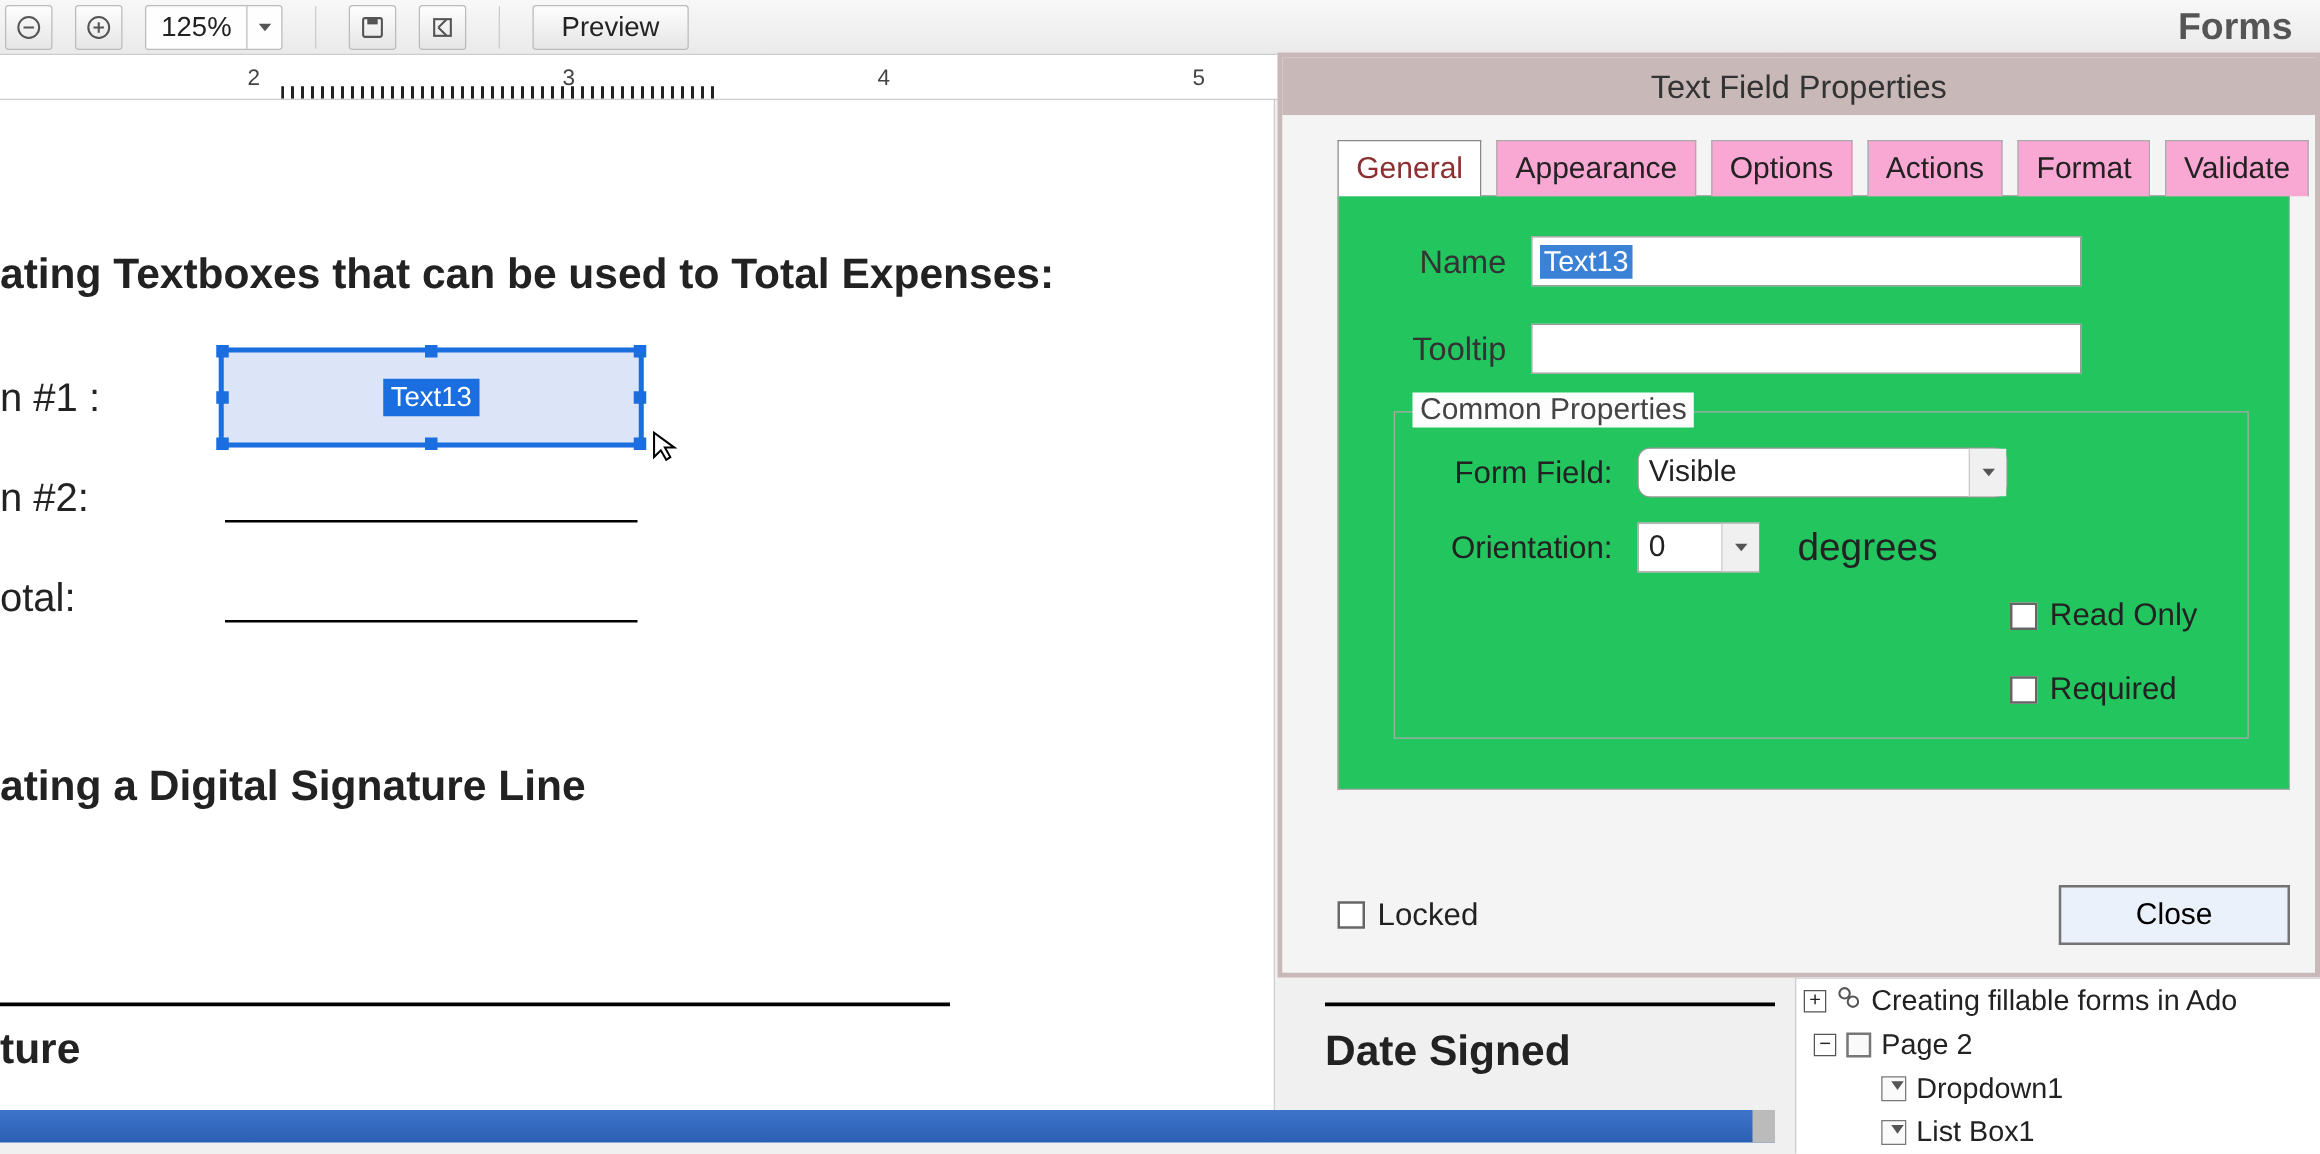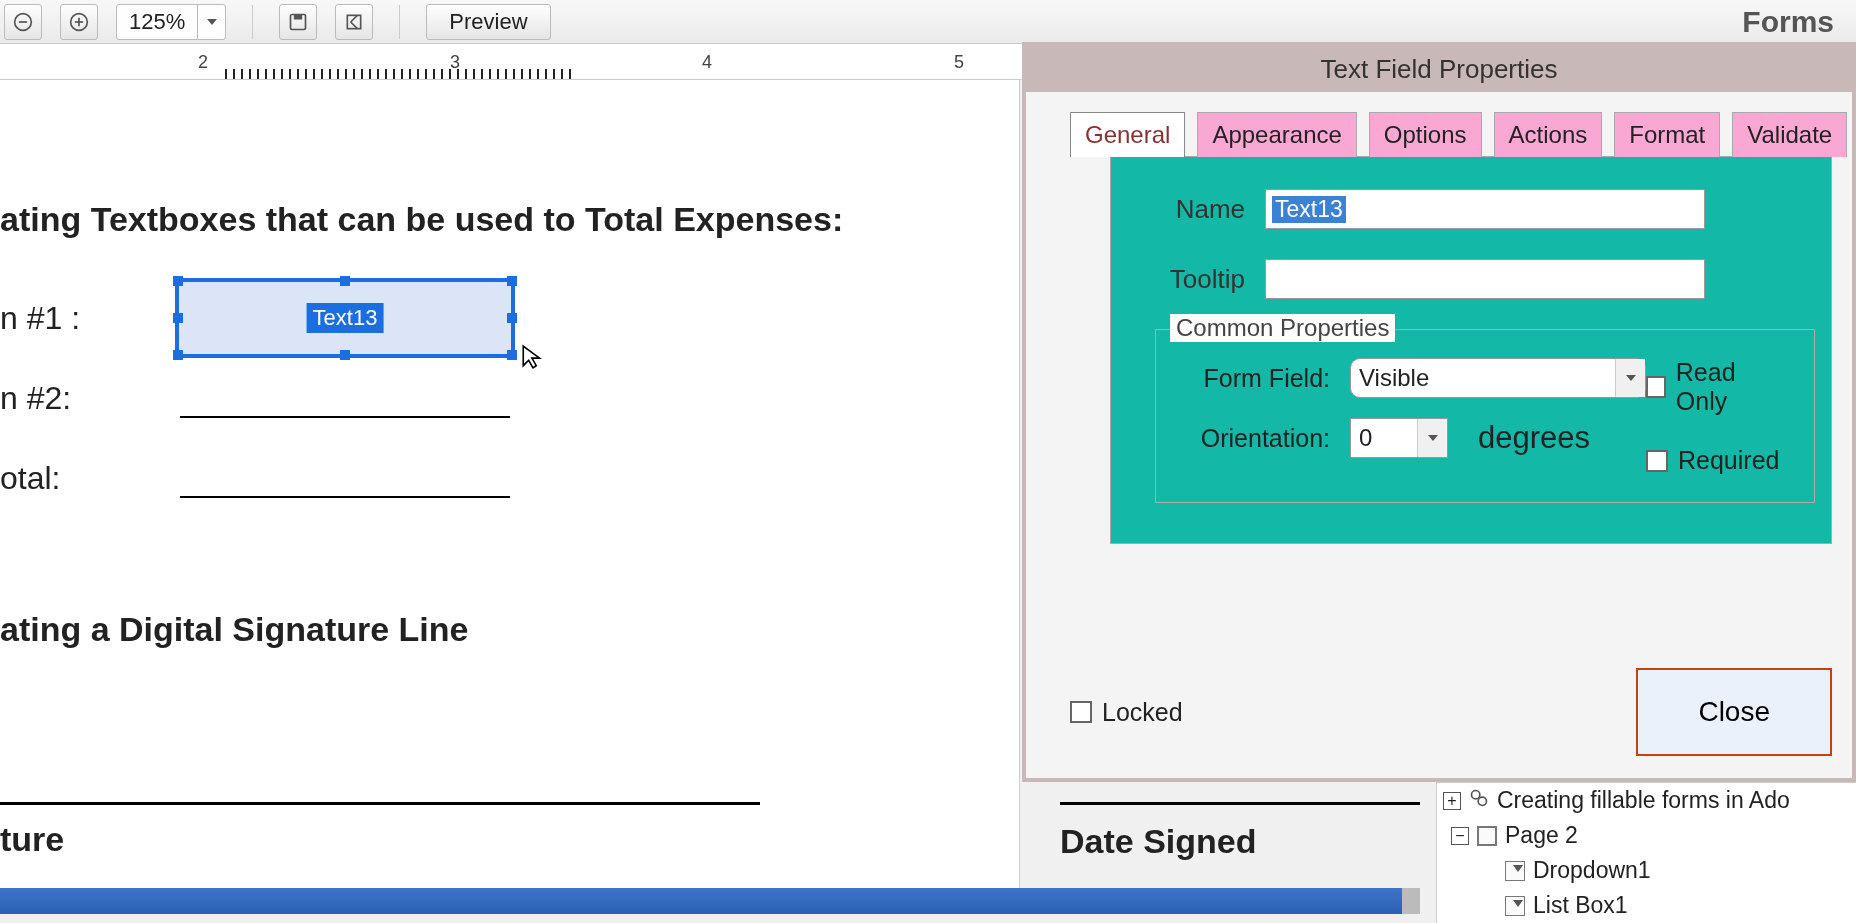--- a/index.html
+++ b/index.html
@@ -37,40 +37,40 @@
   .cursor-arrow { position:absolute; left:520px; top:264px; }
   .cursor-arrow svg { width: 26px; height: 26px; }
   
   
   .dialog { position: absolute; left: 1022px; top: 42px; width: 834px; height: 740px; background: #f6f6f6; border: 4px solid #c8b8b8; }
   .dlg-title { height: 46px; background: #c8b8b8; display: flex; align-items: center; justify-content: center; font-size: 26px; color: #333; }
   .dlg-body { padding: 20px 20px 14px 44px; height: calc(100% - 46px); background:#f4f4f4; position:relative;}
   .tabs { display: flex; gap: 12px; }
   .tab { padding: 8px 14px; font-size: 24px; border: 1px solid #aaa; background: #f9a8d4; border-bottom: none; position: relative; cursor:pointer; }
   .tab.active { background: #fff; color: #8a3030; z-index:2; border-color:#888;}
-  .tab-panel { border: 1px solid #aaa; background:#14b8a6; margin-top:-1px; padding: 32px 16px 40px 44px; min-height:388px;margin-left:40px;}
+  .tab-panel { border: 1px solid #aaa; background:#22c55e; margin-top:-1px; padding: 32px 32px 40px 44px; min-height:388px;}
   .frow { display: flex; align-items: center; gap: 20px; margin-bottom: 30px; }
   .flabel { font-size: 26px; color: #333; text-align: right; }
   .finput { flex: 1; max-width: 440px; height: 40px; border: 1px solid #999; padding: 4px 6px; font-size: 24px; background: #fff;}
   .sel-shown { position:relative; }
   .sel-shown .seltext { position:absolute; left:6px; top:6px; color:#fff; font-size:23px; background:#3b82d6; padding:0 3px; }
   .fieldset { border: 1px solid #aaa; padding: 28px 20px 24px 24px; margin-top: 24px; position:relative;}
   .fieldset-legend { position:absolute; top:-16px; left:14px; background:#fdfdfd; font-size:24px; padding:0 6px; color:#444;}
   .fs-row { display:flex; align-items:center; gap:20px; margin-bottom:20px;}
   .fs-label { font-size:25px; width:150px; text-align:right; }
   .combo { height:40px; border:1px solid #999; background:#fff; display:flex; align-items:center; position:relative; padding:0 8px;}
   .combo .arrow { position:absolute; right:0; top:0; width:30px; height:100%; border-left:1px solid #ccc; display:flex;align-items:center;justify-content:center; background:#f0f0f0;}
   .combo-wide { width: 296px; font-size:24px;border-radius:10px; }
   .combo-narrow { width: 98px; font-size:24px; }
   .units { font-size:31px; margin-left:10px;}
   .chk-col { margin-left:auto; display:flex; flex-direction:column; gap:30px; padding-right:20px;}
   .chk { display:flex; align-items:center; gap:10px; font-size:25px;}
   .chk-box { width:22px; height:22px; border:2px solid #666; background:#fff; }
   .dlg-footer { position:absolute; bottom:22px; left:44px; right:20px; display:flex; align-items:center; }
-  .close-btn { margin-left:auto; padding: 26px 60px; font-size:28px; border:2px solid #c2410c; background:#eaf1fb; cursor:pointer; }
+  .close-btn { margin-left:auto; padding: 8px 60px; font-size:24px; border:2px solid #737373; background:#eaf1fb; cursor:pointer; }
   
   
   .tree-panel { position:absolute; right:0; top:782px; width:420px; height:141px; background:#fff; border-top:1px solid #ccc; border-left:1px solid #ccc; overflow:hidden; }
   .tree-row { display:flex; align-items:center; gap:8px; font-size:23px; padding:4px 6px; }
   .tree-toggle { width:18px; height:18px; border:1px solid #555; display:flex; align-items:center; justify-content:center; font-size:16px; line-height:1; }
   .tree-icon { width:20px; height:20px; border:2px solid #777; background:#fafafa; }
   .tree-indent { display:inline-block; }
   .tree-combo-icon { width:20px; height:20px; border:1px solid #777; background:#fafafa; position:relative;}
   .tree-combo-icon::after { content:""; position:absolute; right:1px; top:3px; width:0; height:0; border-left:5px solid transparent;border-right:5px solid transparent;border-top:7px solid #555;}
   
@@ -182,21 +182,21 @@
           <span class="seltext">Text13</span>
         </div>
       </div>
       <div class="frow">
         <div class="flabel" style="width:90px">Tooltip</div>
         <input class="finput" value="" style="">
       </div>
 
       <div class="fieldset">
         <div class="fieldset-legend">Common Properties</div>
-        <div style="display:flex;">
+        <div style="display:flex;flex-direction:column;">
           <div style="flex:1;">
             <div class="fs-row">
               <div class="fs-label">Form Field:</div>
               <div class="combo combo-wide">
                 <span>Visible</span>
                 <span class="arrow">
                     <svg width="12" height="12" viewBox="0 0 12 12">
                       <path d="M1 3 L6 9 L11 3" fill="#555"></path>
                     </svg>
                   </span>

